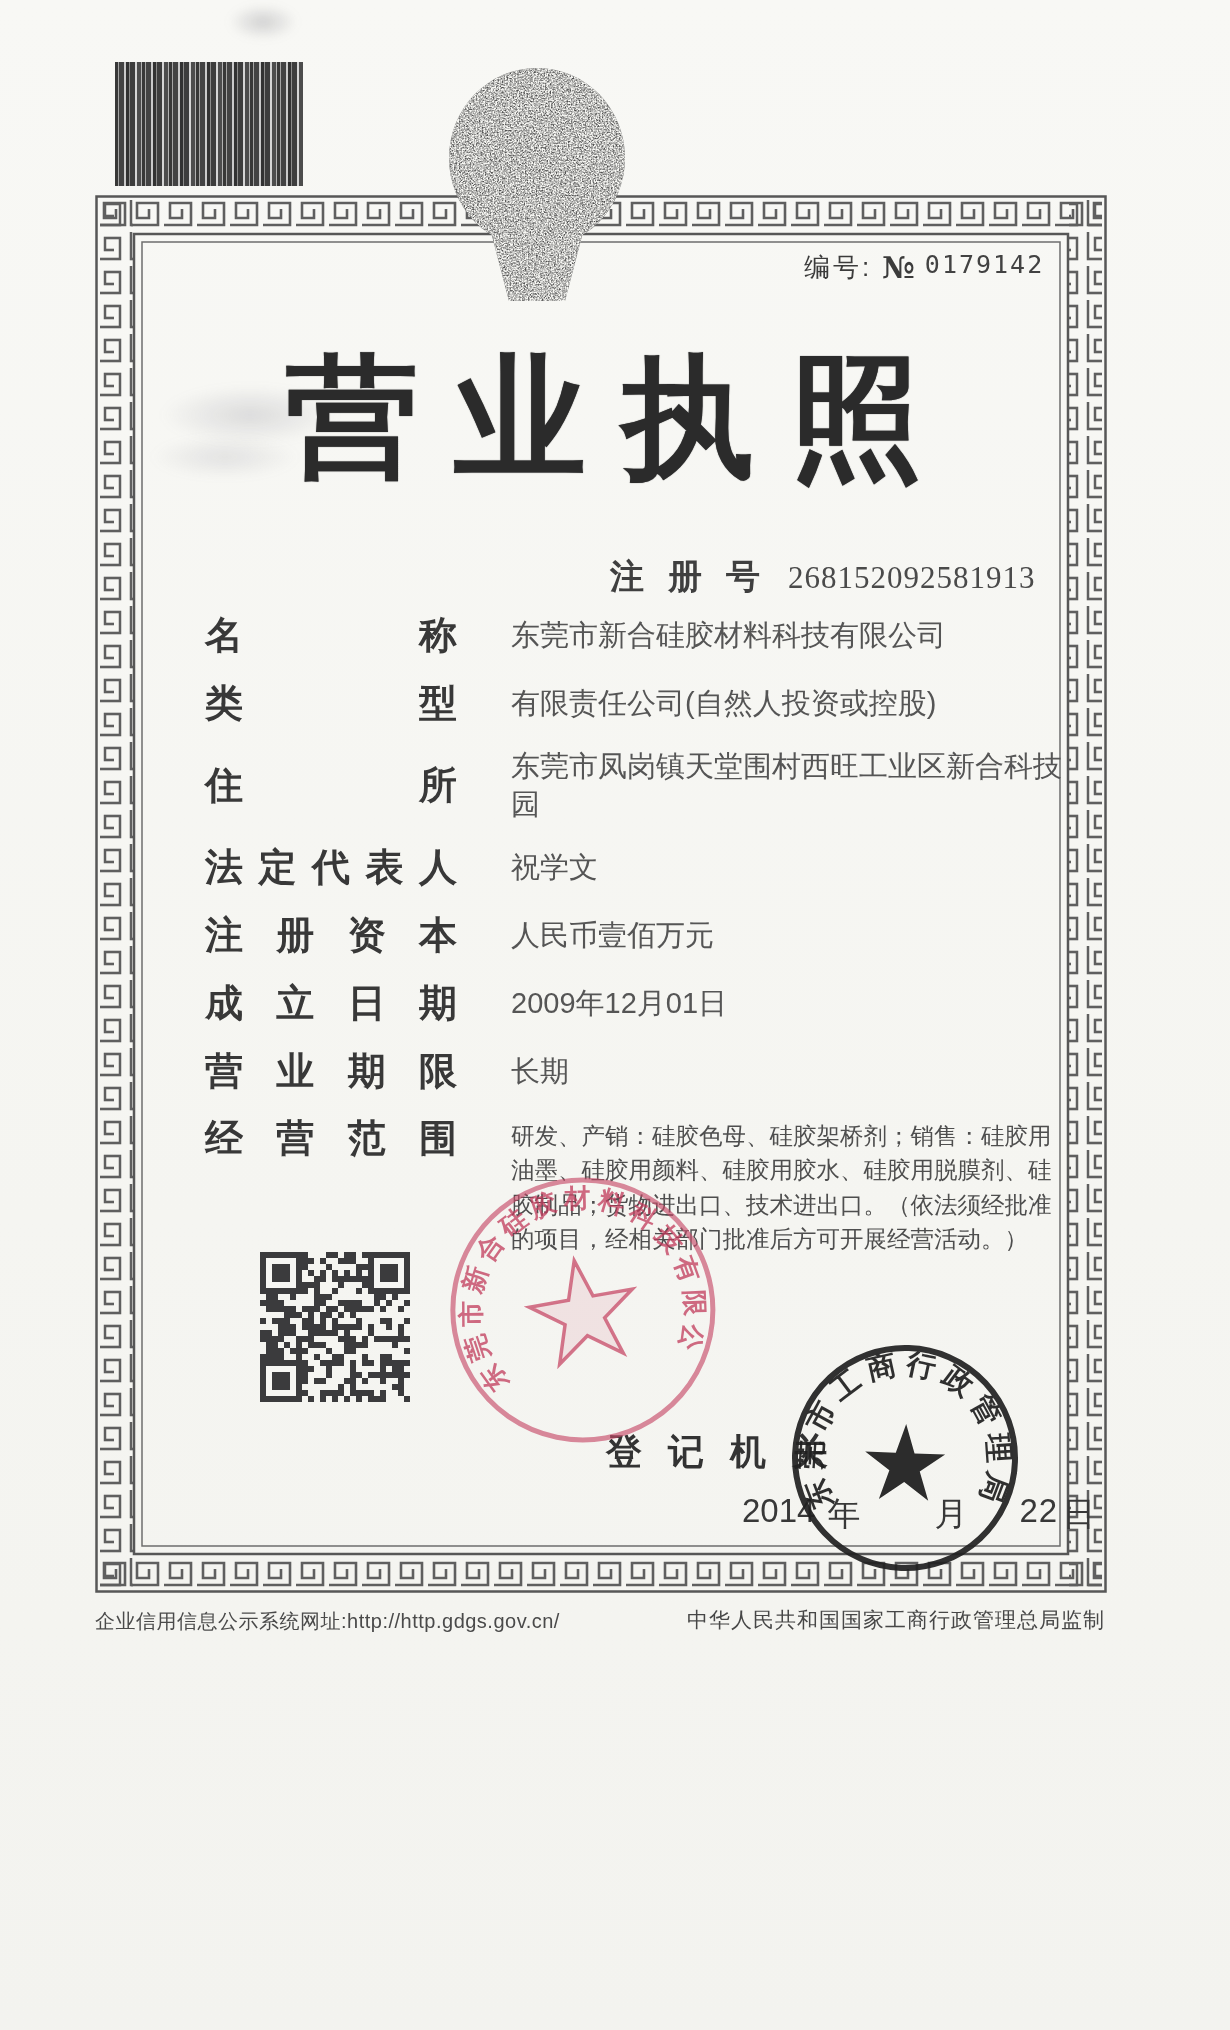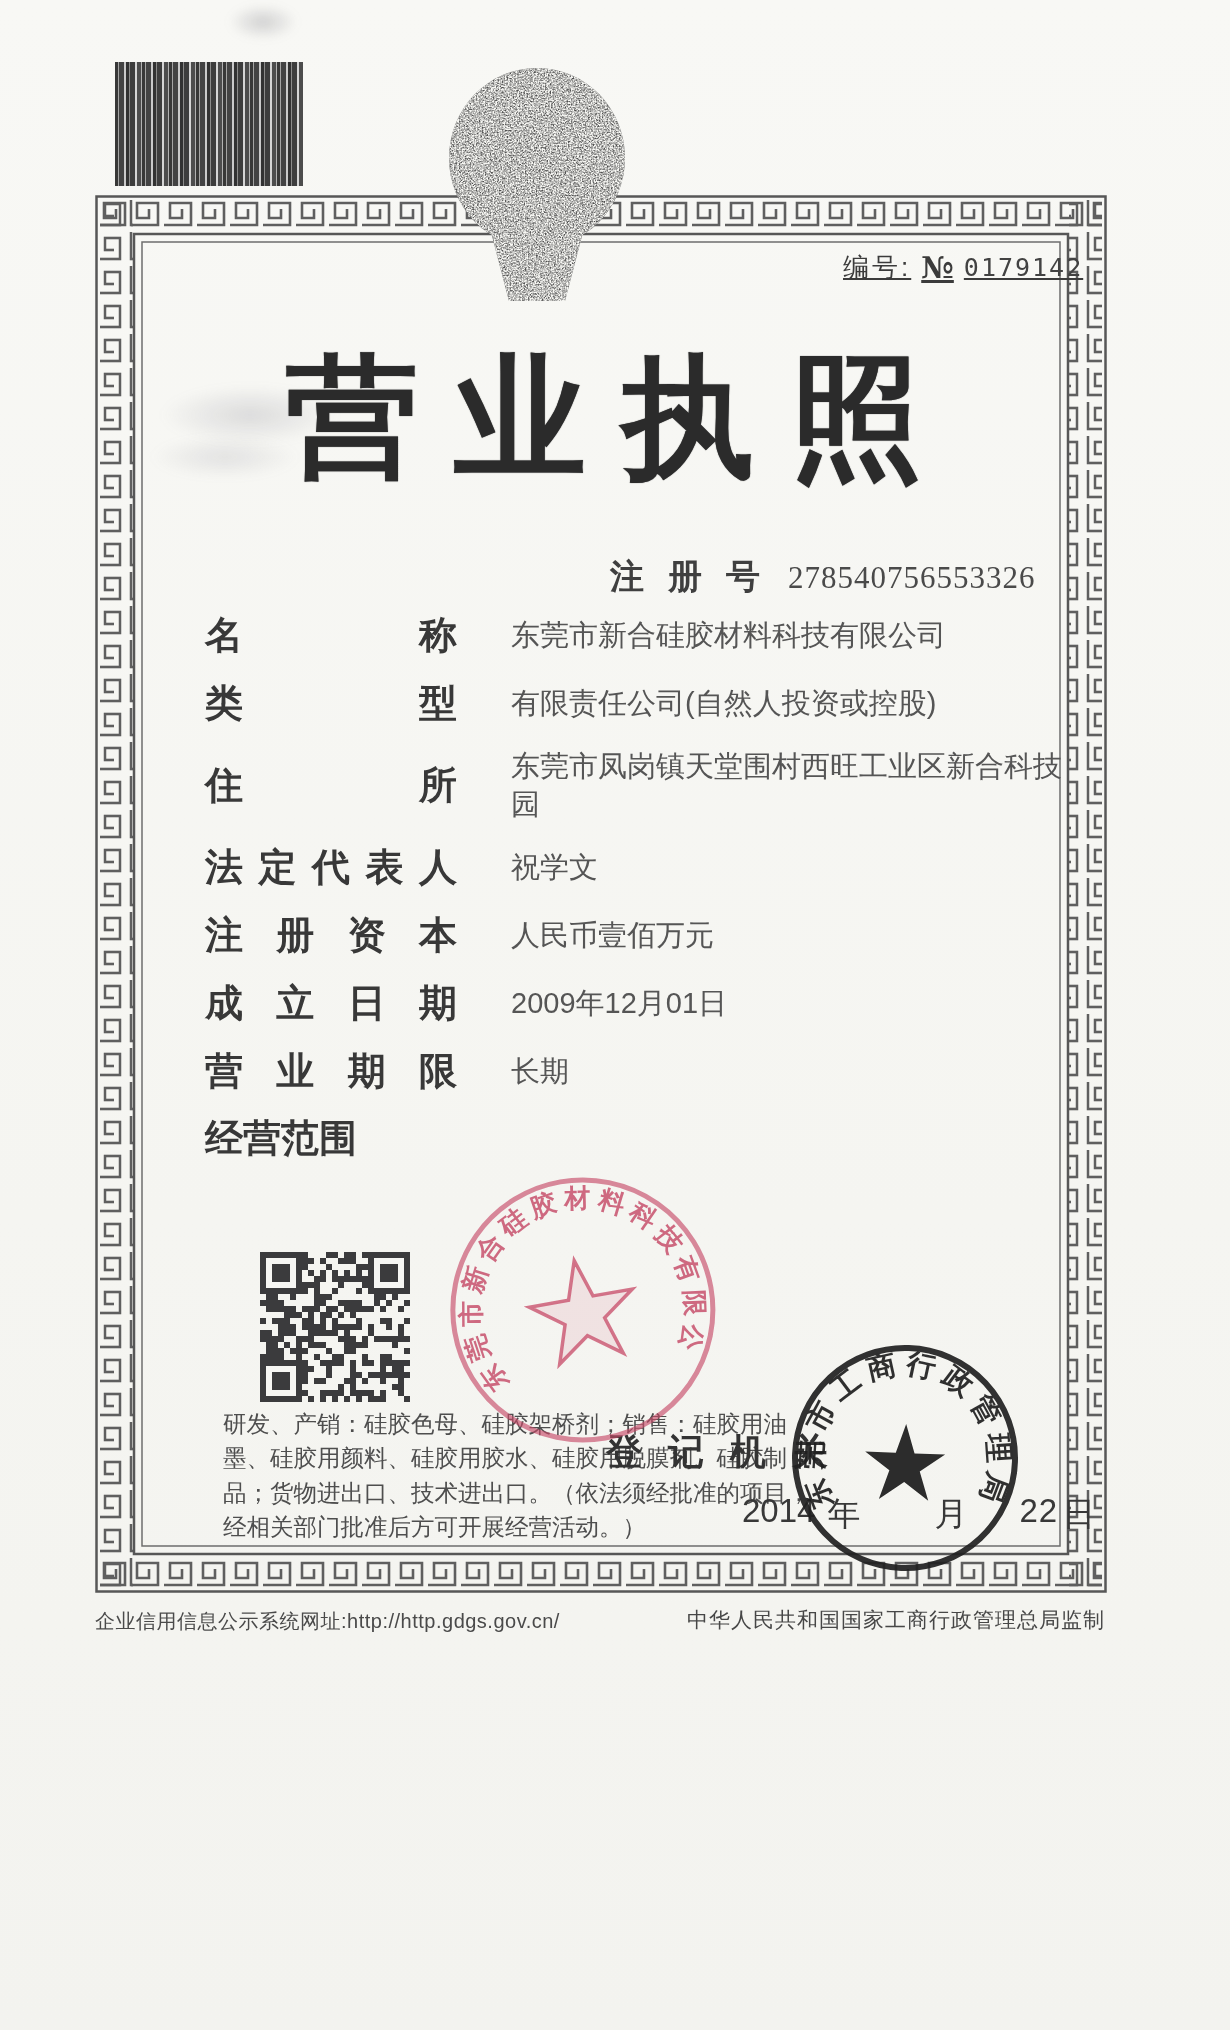--- a/index.html
+++ b/index.html
@@ -18,36 +18,36 @@
     filter:contrast(.85) brightness(1.05);
     opacity:.92;
   }
   .emblem{position:absolute;left:447px;top:66px;width:180px;height:240px;z-index:3;}
   .frame{position:absolute;left:95px;top:195px;z-index:1;}
   .smudge{position:absolute;border-radius:50%;filter:blur(4px);pointer-events:none;}
   .sm1{left:160px;top:385px;width:180px;height:60px;background:radial-gradient(rgba(110,110,125,.20),transparent 70%);}
   .sm2{left:150px;top:435px;width:150px;height:44px;background:radial-gradient(rgba(110,110,125,.15),transparent 70%);}
   .sm3{left:228px;top:4px;width:70px;height:36px;background:radial-gradient(rgba(90,90,100,.25),transparent 70%);}
   
-  .serial{position:absolute;left:843px;top:250px;display:flex;align-items:center;color:#3b3b3b;z-index:4;text-decoration:underline;}
+  .serial{position:absolute;left:804px;top:250px;display:flex;align-items:flex-start;color:#3b3b3b;z-index:4;}
   .serial .s-label{font-size:26px;letter-spacing:3px;}
   .serial .s-no{font-family:"DejaVu Serif",serif;font-weight:bold;font-size:30px;margin-left:10px;}
   .serial .s-num{font-family:"DejaVu Sans Mono",monospace;font-size:25px;letter-spacing:2px;margin-left:10px;color:#424242;}
   .title{
     position:absolute;left:286px;top:330px;z-index:4;
     font-size:132px;font-weight:900;letter-spacing:36px;color:#2b2b2b;
     font-family:"Liberation Sans",sans-serif;white-space:nowrap;
     text-shadow:0 0 1px #3d3d3d;
   }
   .regline{position:absolute;left:610px;top:536px;display:flex;align-items:baseline;z-index:4;}
   .regline .r-label{width:150px;font-size:34px;font-weight:600;color:#3f3f3f;text-align:justify;text-align-last:justify;margin-top:18px;}
   .regline .r-value{font-size:31px;color:#4a4a4a;margin-left:28px;letter-spacing:1px;font-family:"Liberation Serif",serif;}
   .fields{position:absolute;left:205px;top:612px;width:860px;z-index:4;}
   .frow{display:flex;align-items:center;margin-bottom:20px;min-height:48px;gap:36px;}
-  .frow.scope{align-items:flex-start;flex-direction:column;}
+  .frow.scope{align-items:flex-start;}
   .f-label{
     flex:0 0 252px;font-size:38px;font-weight:600;color:#383838;
     text-align:justify;text-align-last:justify;line-height:1.25;
   }
   .f-value{margin-left:18px;font-size:29px;color:#555;line-height:1.3;}
   .frow.scope .f-value{font-size:23.5px;width:588px;line-height:1.45;color:#4e4e4e;margin-top:4px;}
   
   .qr{position:absolute;left:255px;top:1247px;z-index:4;}
   .company-seal{position:absolute;left:442px;top:1165px;width:280px;height:280px;z-index:6;transform:rotate(-10deg);opacity:.88;}
   .registry-label{position:absolute;left:606px;top:1428px;font-size:36px;font-weight:600;letter-spacing:26px;color:#333;z-index:4;white-space:nowrap;}
@@ -111,21 +111,21 @@
   <div class="serial">
     <span class="s-label">编号:</span>
     <span class="s-no">№</span>
     <span class="s-num">0179142</span>
   </div>
 
   <div class="title">营业执照</div>
 
   <div class="regline">
     <span class="r-label">注册号</span>
-    <span class="r-value">278540756553326</span>
+    <span class="r-value">268152092581913</span>
   </div>
 
   <div class="fields">
     <div class="frow">
       <div class="f-label">名称</div>
       <div class="f-value">东莞市新合硅胶材料科技有限公司</div>
     </div>
     <div class="frow">
       <div class="f-label">类型</div>
       <div class="f-value">有限责任公司(自然人投资或控股)</div>

